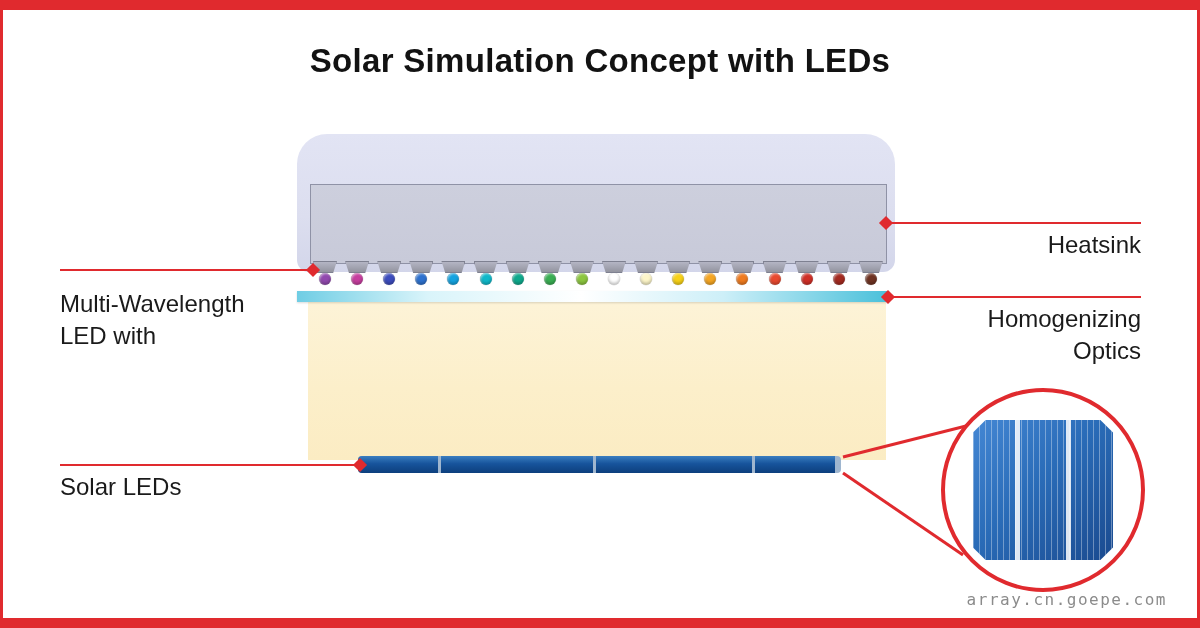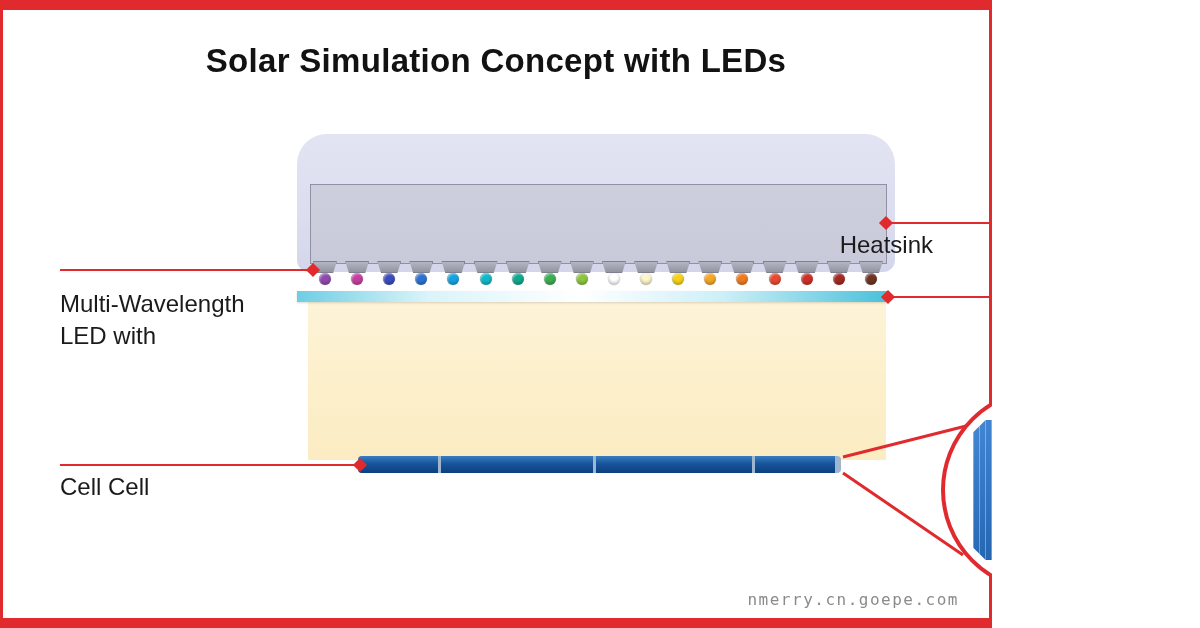--- a/index.html
+++ b/index.html
@@ -2,21 +2,21 @@
 <html style="--accent: #e02a2e; --title-text: #121212; --label-text: #1a1a1a; --heatsink-body: #dcdeef; --heatsink-plate: #c8cad9; --plate-border: #8f92a6; --beam: #fcefca; --optics-left: #6fcde4; --optics-mid: #ffffff; --optics-right: #49c0da; --cell-dark: #0d3f7d; --cell-light: #3b7ec0; --closeup-blue: #2a6cb8; --watermark-text: #8b8b8b;"><head>
 <meta charset="utf-8">
 <style>
   :root{
     --accent:#e02a2e; --title-text:#121212; --label-text:#1a1a1a;
     --heatsink-body:#dcdeef; --heatsink-plate:#c8cad9; --plate-border:#8f92a6;
     --beam:#fcefca; --optics-left:#6fcde4; --optics-mid:#ffffff; --optics-right:#49c0da;
     --cell-dark:#0d3f7d; --cell-light:#3b7ec0; --closeup-blue:#2a6cb8; --watermark-text:#8b8b8b;
   }
   html,body{margin:0;padding:0;background:#fff;}
-  .canvas{position:relative;width:992px;height:628px;background:#fff;overflow:hidden;
+  .canvas{position:relative;width:1200px;height:628px;background:#fff;overflow:hidden;
           font-family:"Liberation Sans",sans-serif;}
   .frame-bar{position:absolute;background:var(--accent);}
   .frame-top{left:0;top:0;width:1200px;height:10px;}
   .frame-bottom{left:0;bottom:0;width:1200px;height:10px;}
   .frame-left{left:0;top:0;width:3px;height:628px;}
   .frame-right{right:0;top:0;width:3px;height:628px;}
 
   .title{position:absolute;left:0;top:42px;width:100%;margin:0;text-align:center;
          font-size:33px;font-weight:700;color:var(--title-text);letter-spacing:.3px;}
 
@@ -202,18 +202,22 @@
   <div class="diamond d-optics"></div>
   <div class="diamond d-cell"></div>
 
   <div class="label label-heatsink">Heatsink</div>
 
   <div class="label label-led">
     <div>Multi-Wavelength</div>
     <div>LED with</div>
   </div>
 
-
-  <div class="label label-cell">Cell Cell</div>
-
-  <div class="watermark">nmerry.cn.goepe.com</div>
+  <div class="label label-optics">
+    <div>Homogenizing</div>
+    <div>Optics</div>
+  </div>
+
+  <div class="label label-cell">Solar LEDs</div>
+
+  <div class="watermark">array.cn.goepe.com</div>
 
 </div>
 
 </body></html>

